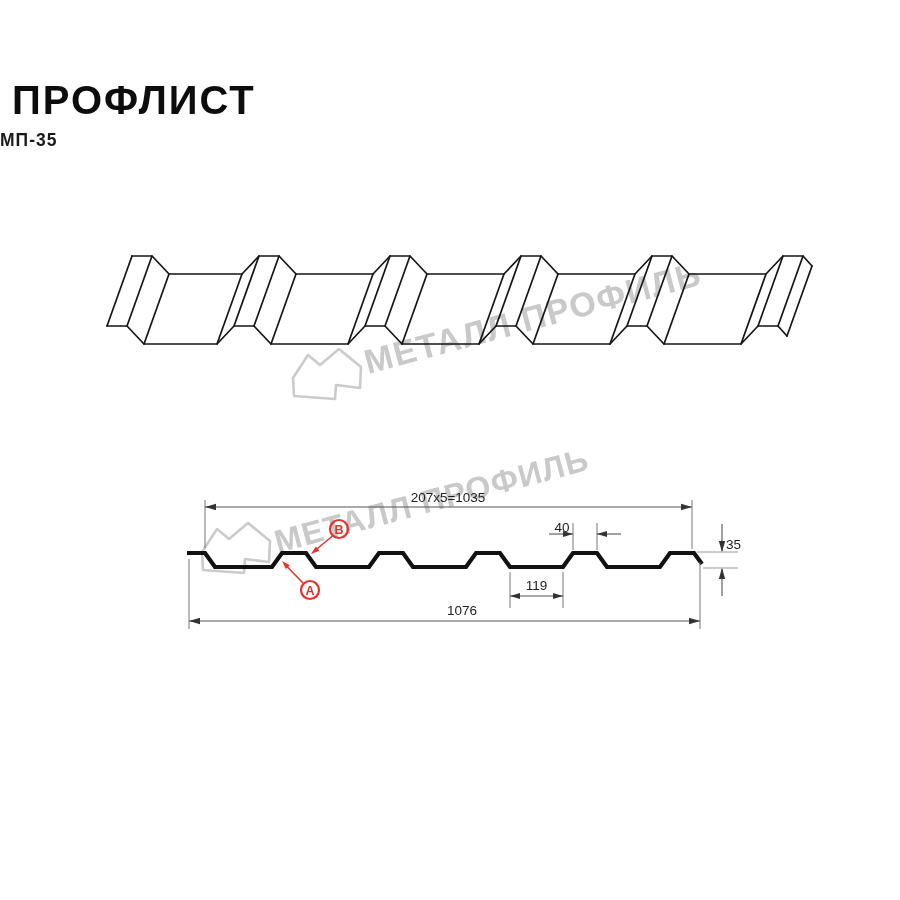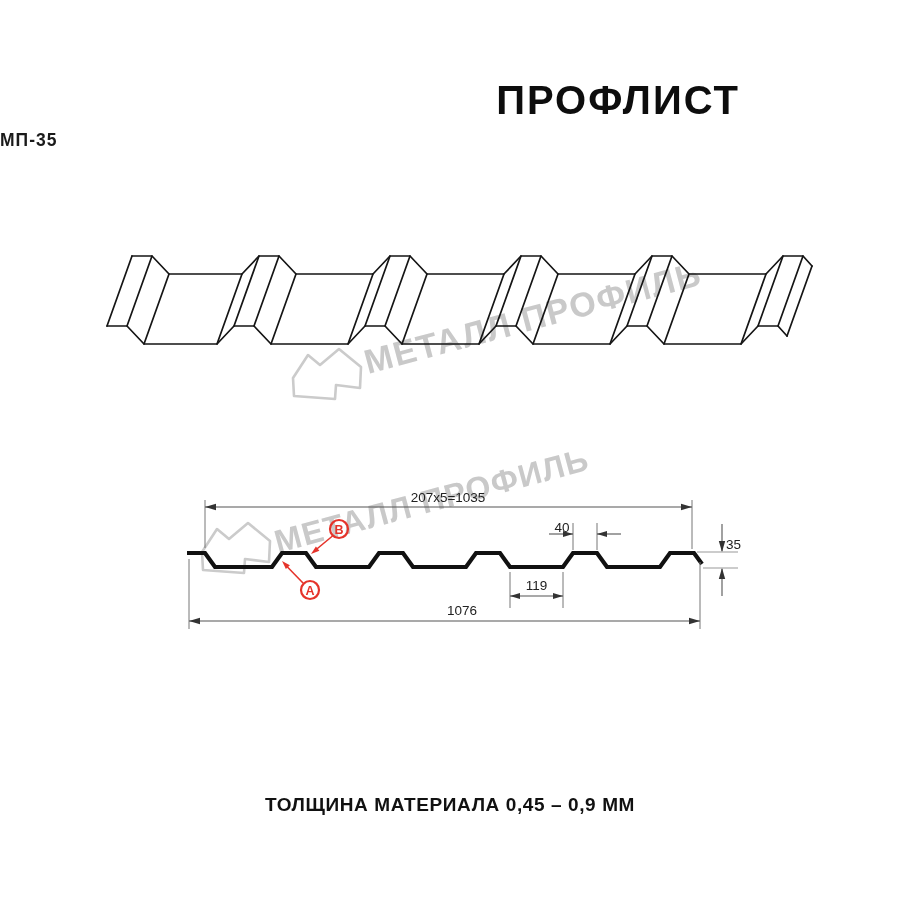--- a/index.html
+++ b/index.html
@@ -1,20 +1,20 @@
 <!DOCTYPE html>
 <html><head>
 <meta charset="utf-8">
 <style>
   html,body{margin:0;padding:0;background:#ffffff;}
   #page{position:relative;width:900px;height:900px;background:#ffffff;overflow:hidden;
         font-family:"Liberation Sans",sans-serif;}
   #drawing-svg{position:absolute;left:0;top:0;}
-  .title{position:absolute;left:0;top:78px;width:740px;text-align:right;
-         font-size:40px;font-weight:800;letter-spacing:2px;color:#0d0d0d;}
+  .title{position:absolute;left:0;top:78px;width:740px;text-align:left;
+         font-size:40px;font-weight:800;letter-spacing:2px;color:#0d0d0d;padding-left:12px;}
   .subtitle{position:absolute;left:0;top:130px;width:900px;
          font-size:17.5px;font-weight:700;letter-spacing:1px;color:#1a1a1a;}
   .footer-note{position:absolute;left:0;top:794px;width:900px;text-align:center;
          font-size:19px;font-weight:600;letter-spacing:0.6px;color:#111;}
   .wm-text{font-weight:700;fill:#c9c9c9;}
   .dim-text{font-size:13.5px;fill:#222;}
   .callout-letter{font-size:12.5px;font-weight:700;fill:#e5332a;}
 </style>
 </head>
 <body>
@@ -122,14 +122,13 @@
     </g>
 
     <g>
       <circle cx="310" cy="590" r="9" fill="none" stroke="#e5332a" stroke-width="2.2"></circle>
       <text class="callout-letter" x="310" y="590" dy=".38em" text-anchor="middle">A</text>
       <line x1="303" y1="583" x2="286" y2="565.5" stroke="#e5332a" stroke-width="1.6"></line>
       <polygon points="282,561 289.9,565.2 285.9,569.1" fill="#e5332a"></polygon>
     </g>
   </svg>
 
-  <div class="footer-note">ТОЛЩИНА МАТЕРИАЛА 0,45 – 0,9 ММ</div>
 </div>
 
 </body></html>

